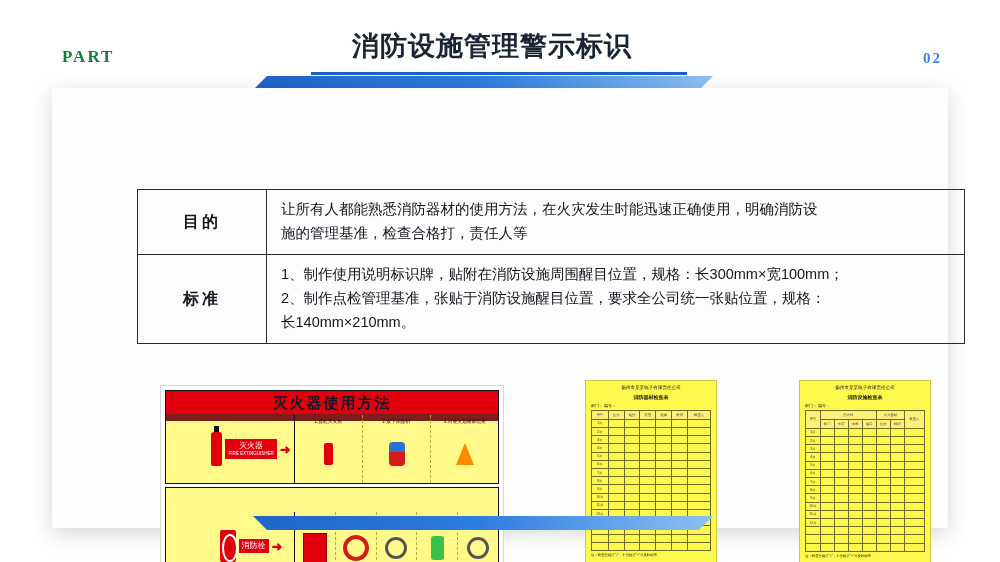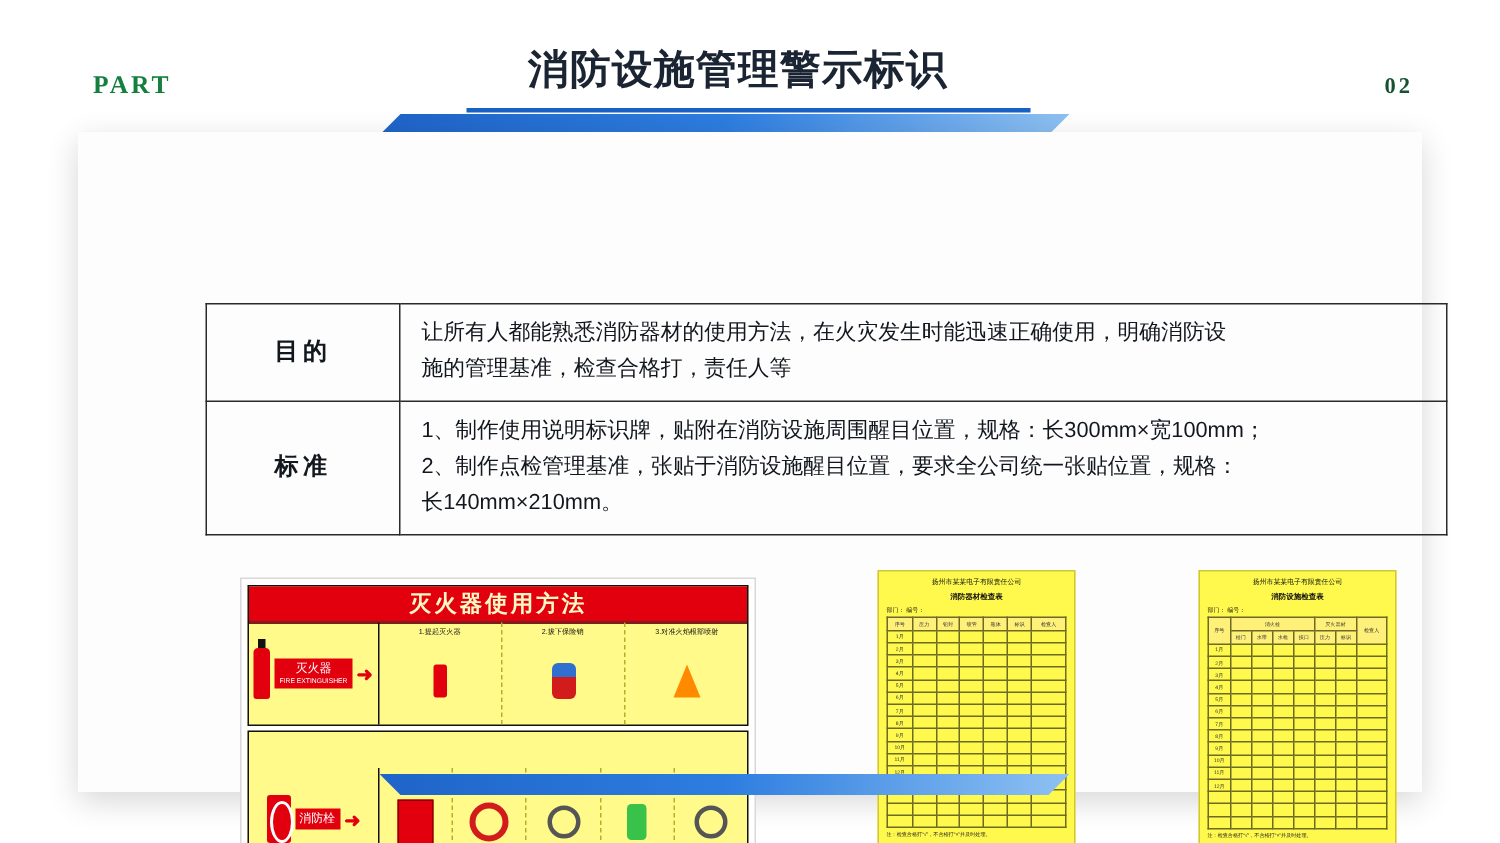--- a/index.html
+++ b/index.html
@@ -30,21 +30,21 @@
     color: #15803d;
     font-family: "Liberation Serif", serif;
   }
   .page-num {
     position: absolute;
     right: 58px;
     top: 50px;
     font-size: 15px;
     font-weight: bold;
     letter-spacing: 2px;
-    color: #14532d;
+    color: #3b82f6;
     font-family: "Liberation Serif", serif;
   }
   .slide-title {
     position: absolute;
     left: 0;
     right: 16px;
     top: 28px;
     text-align: center;
     font-size: 27px;
     font-weight: bold;
@@ -84,21 +84,21 @@
     top: 516px;
     width: 460px;
     height: 14px;
     background: linear-gradient(90deg, #1f64c8 0%, #2d7de0 50%, #8ec1f2 100%);
     clip-path: polygon(0 0, 100% 0, calc(100% - 14px) 100%, 14px 100%);
   }
   
   .info-table {
     position: absolute;
     left: 85px;
-    top: 114px;
+    top: 101px;
     width: 828px;
     border-collapse: collapse;
     table-layout: fixed;
   }
   .info-table td {
     border: 1px solid #2a2a2a;
     vertical-align: middle;
     padding: 8px 10px;
     font-size: 14.5px;
     color: #12161d;
@@ -130,44 +130,45 @@
     left: 4px;
     right: 4px;
     background: #fffa8a;
     border: 1px solid #111;
   }
   .pb1 { top: 4px; height: 92px; }
   .pb2 { top: 101px; height: 92px; }
   .poster-head {
     height: 23px;
     background: #e2000f;
-    color: #fef9c3;
+    color: #0f172a;
     font-size: 15px;
     font-weight: bold;
     letter-spacing: 2px;
     text-align: center;
     line-height: 23px;
-    border-bottom: 2px solid #7f1d1d;
+    border-bottom: 7px solid #7f1d1d;
   }
   .poster-body {
     position: absolute;
     top: 24px;
     left: 0;
     right: 0;
     bottom: 0;
     display: flex;
   }
   .poster-left {
     width: 86px;
     border-right: 1px solid #111;
     display: flex;
     align-items: center;
     justify-content: center;
     gap: 3px;
     position: relative;
+    margin-left: 42px;
   }
   .ext-tag {
     background: #e2000f;
     color: #fff;
     font-size: 8px;
     padding: 2px 3px;
     text-align: center;
     line-height: 1.25;
   }
   .ext-tag .en { font-size: 4.5px; letter-spacing: 0; }

